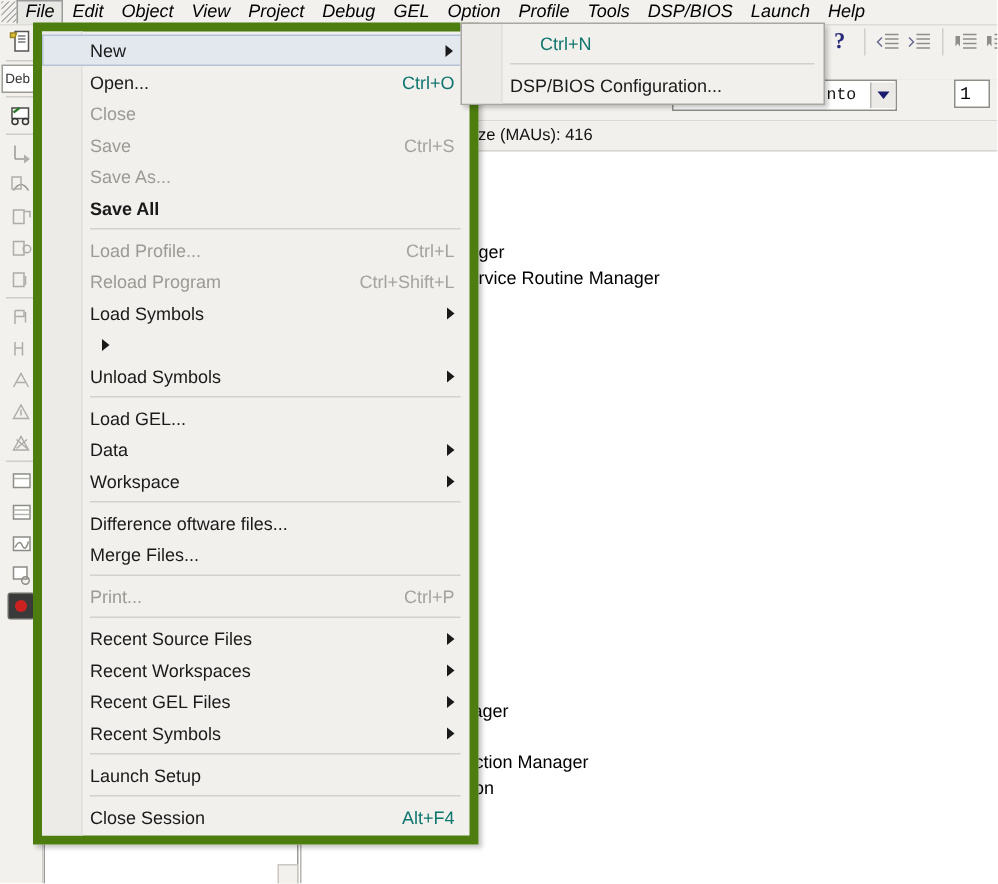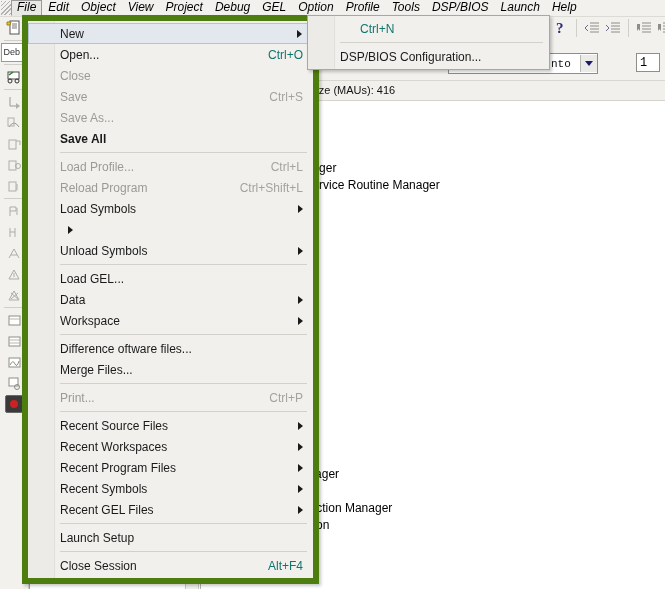--- a/index.html
+++ b/index.html
@@ -700,29 +700,25 @@
       <div class="msep"></div>
       <div class="mrow">
         <span class="label">Recent Source Files</span>
         <span class="sub"></span>
       </div>
       <div class="mrow">
         <span class="label">Recent Workspaces</span>
         <span class="sub"></span>
       </div>
       <div class="mrow">
-        <span class="label">Recent Program Files</span>
+        <span class="label">Recent GEL Files</span>
         <span class="sub"></span>
       </div>
       <div class="mrow">
         <span class="label">Recent Symbols</span>
-        <span class="sub"></span>
-      </div>
-      <div class="mrow">
-        <span class="label">Recent GEL Files</span>
         <span class="sub"></span>
       </div>
       <div class="msep"></div>
       <div class="mrow">
         <span class="label">Launch Setup</span>
       </div>
       <div class="msep"></div>
       <div class="mrow">
         <span class="label">Close Session</span>
         <span class="accel">Alt+F4</span>

